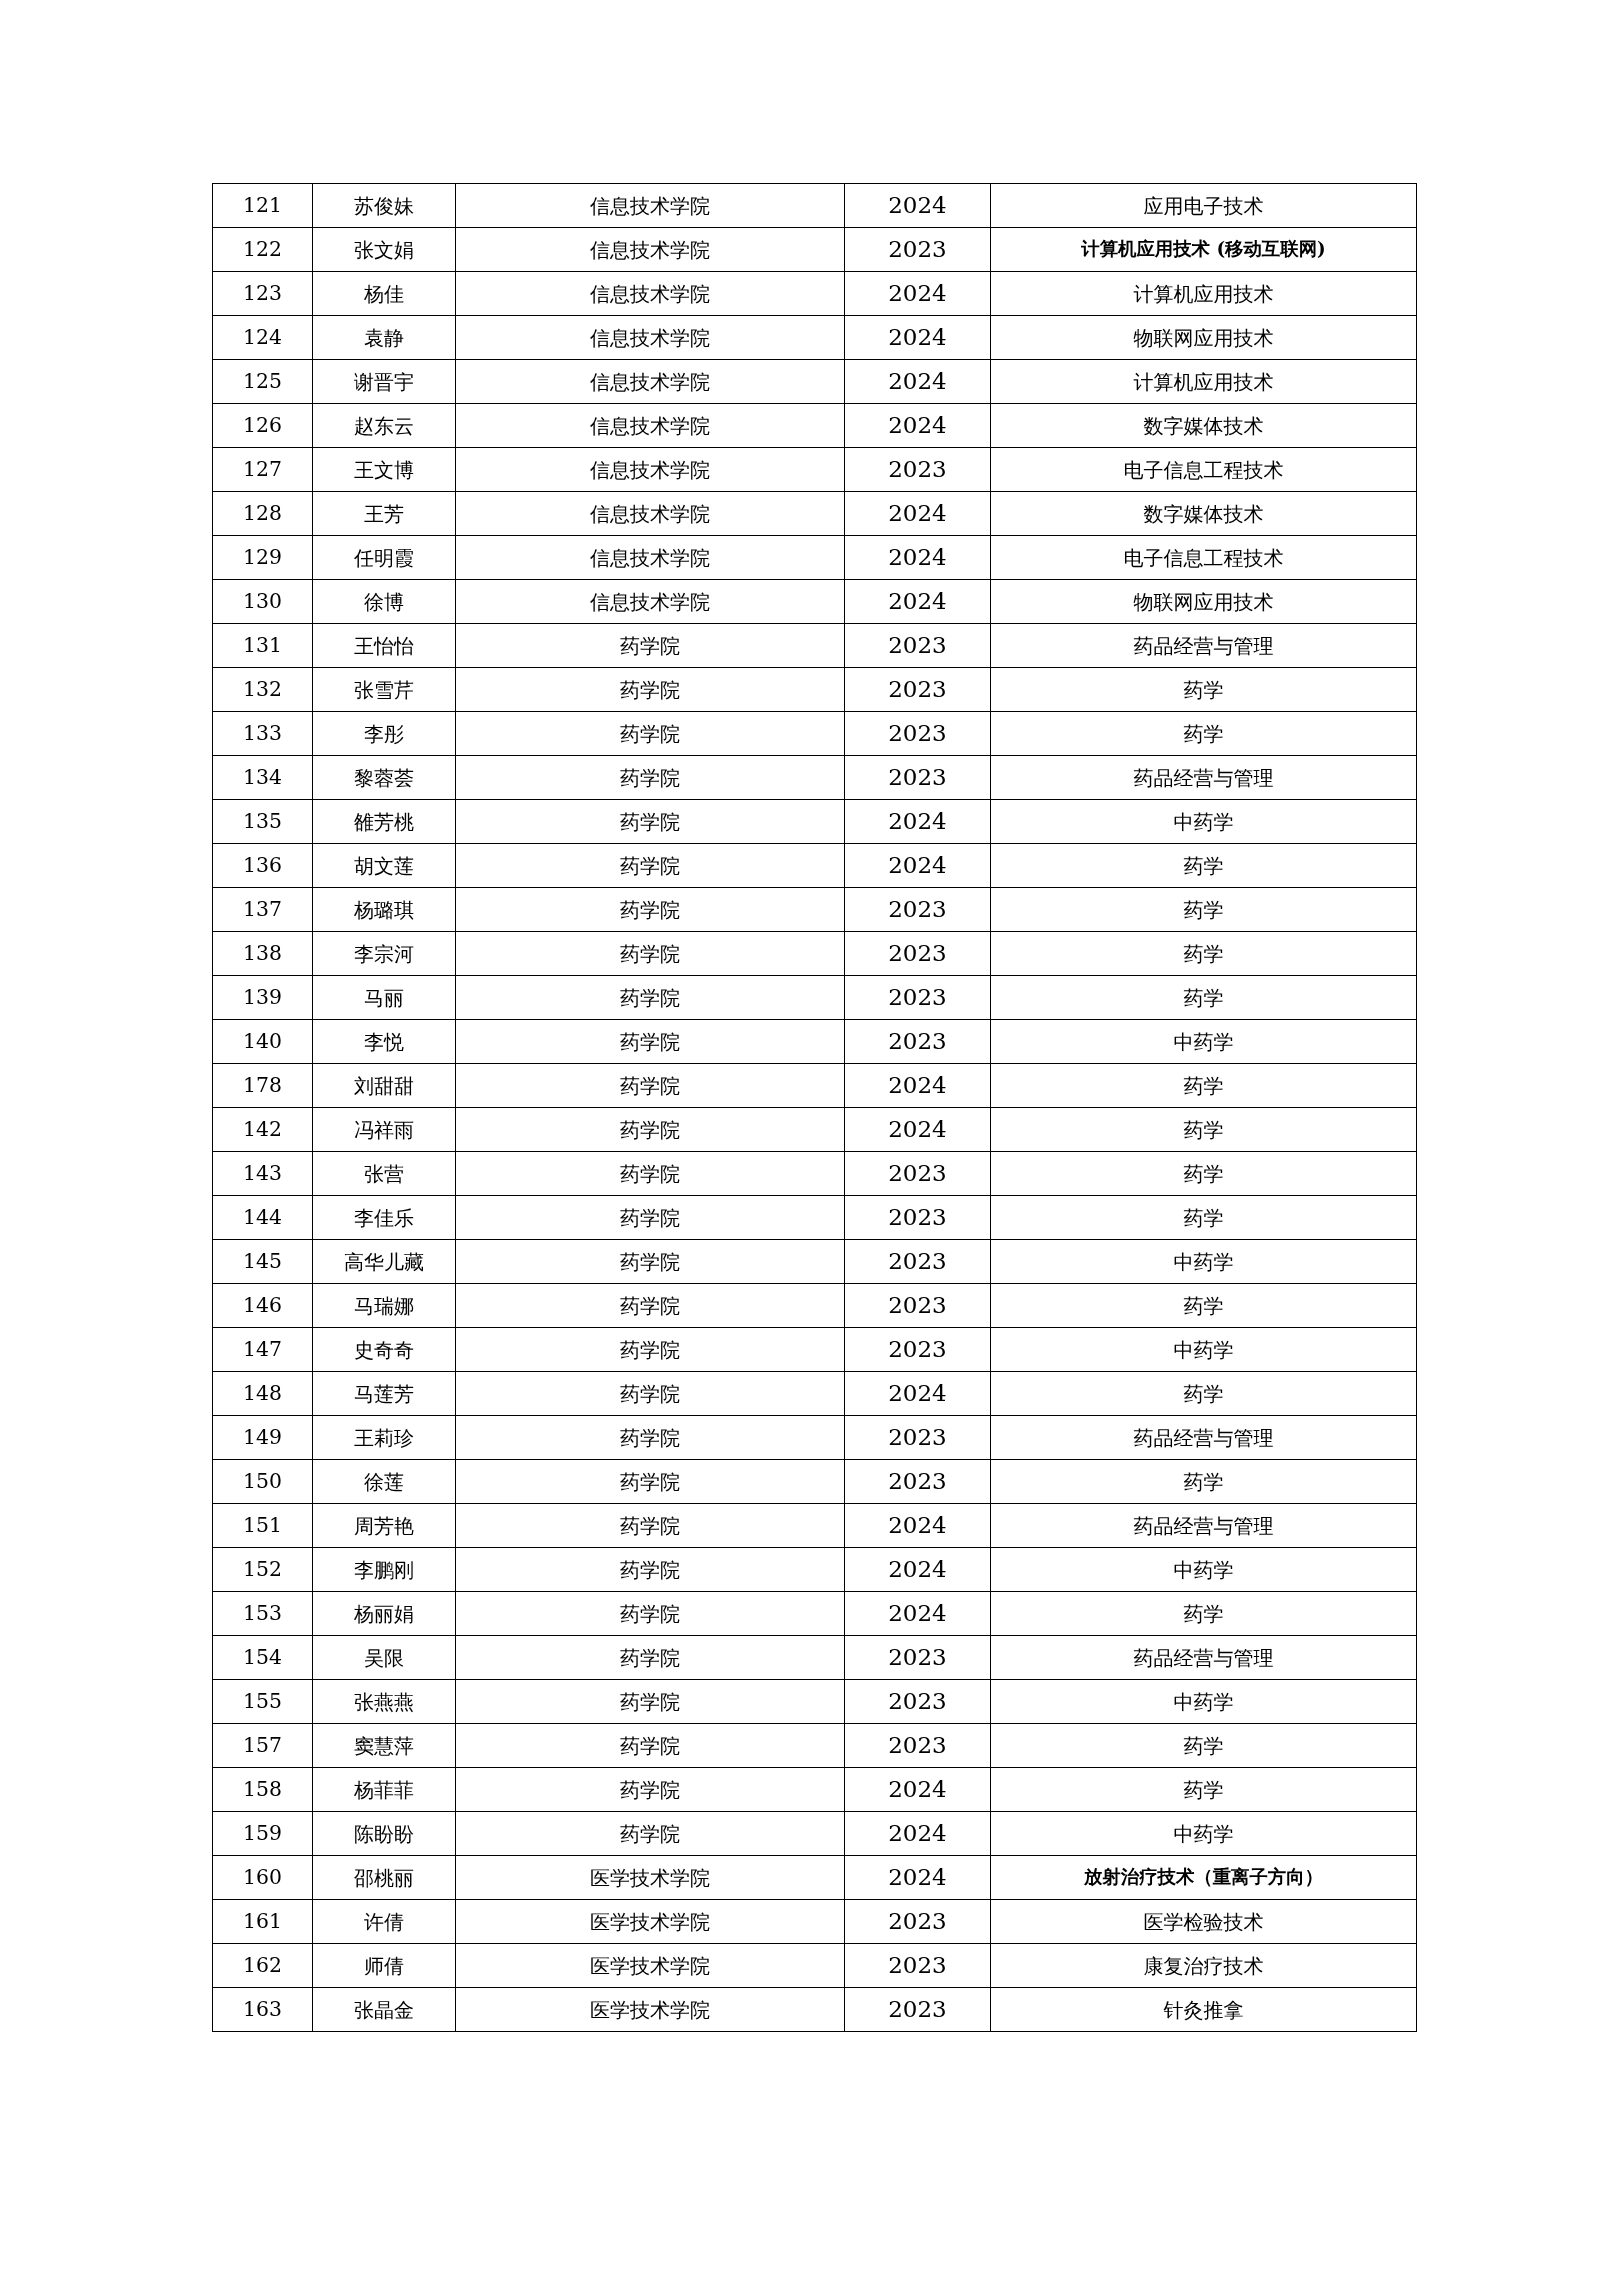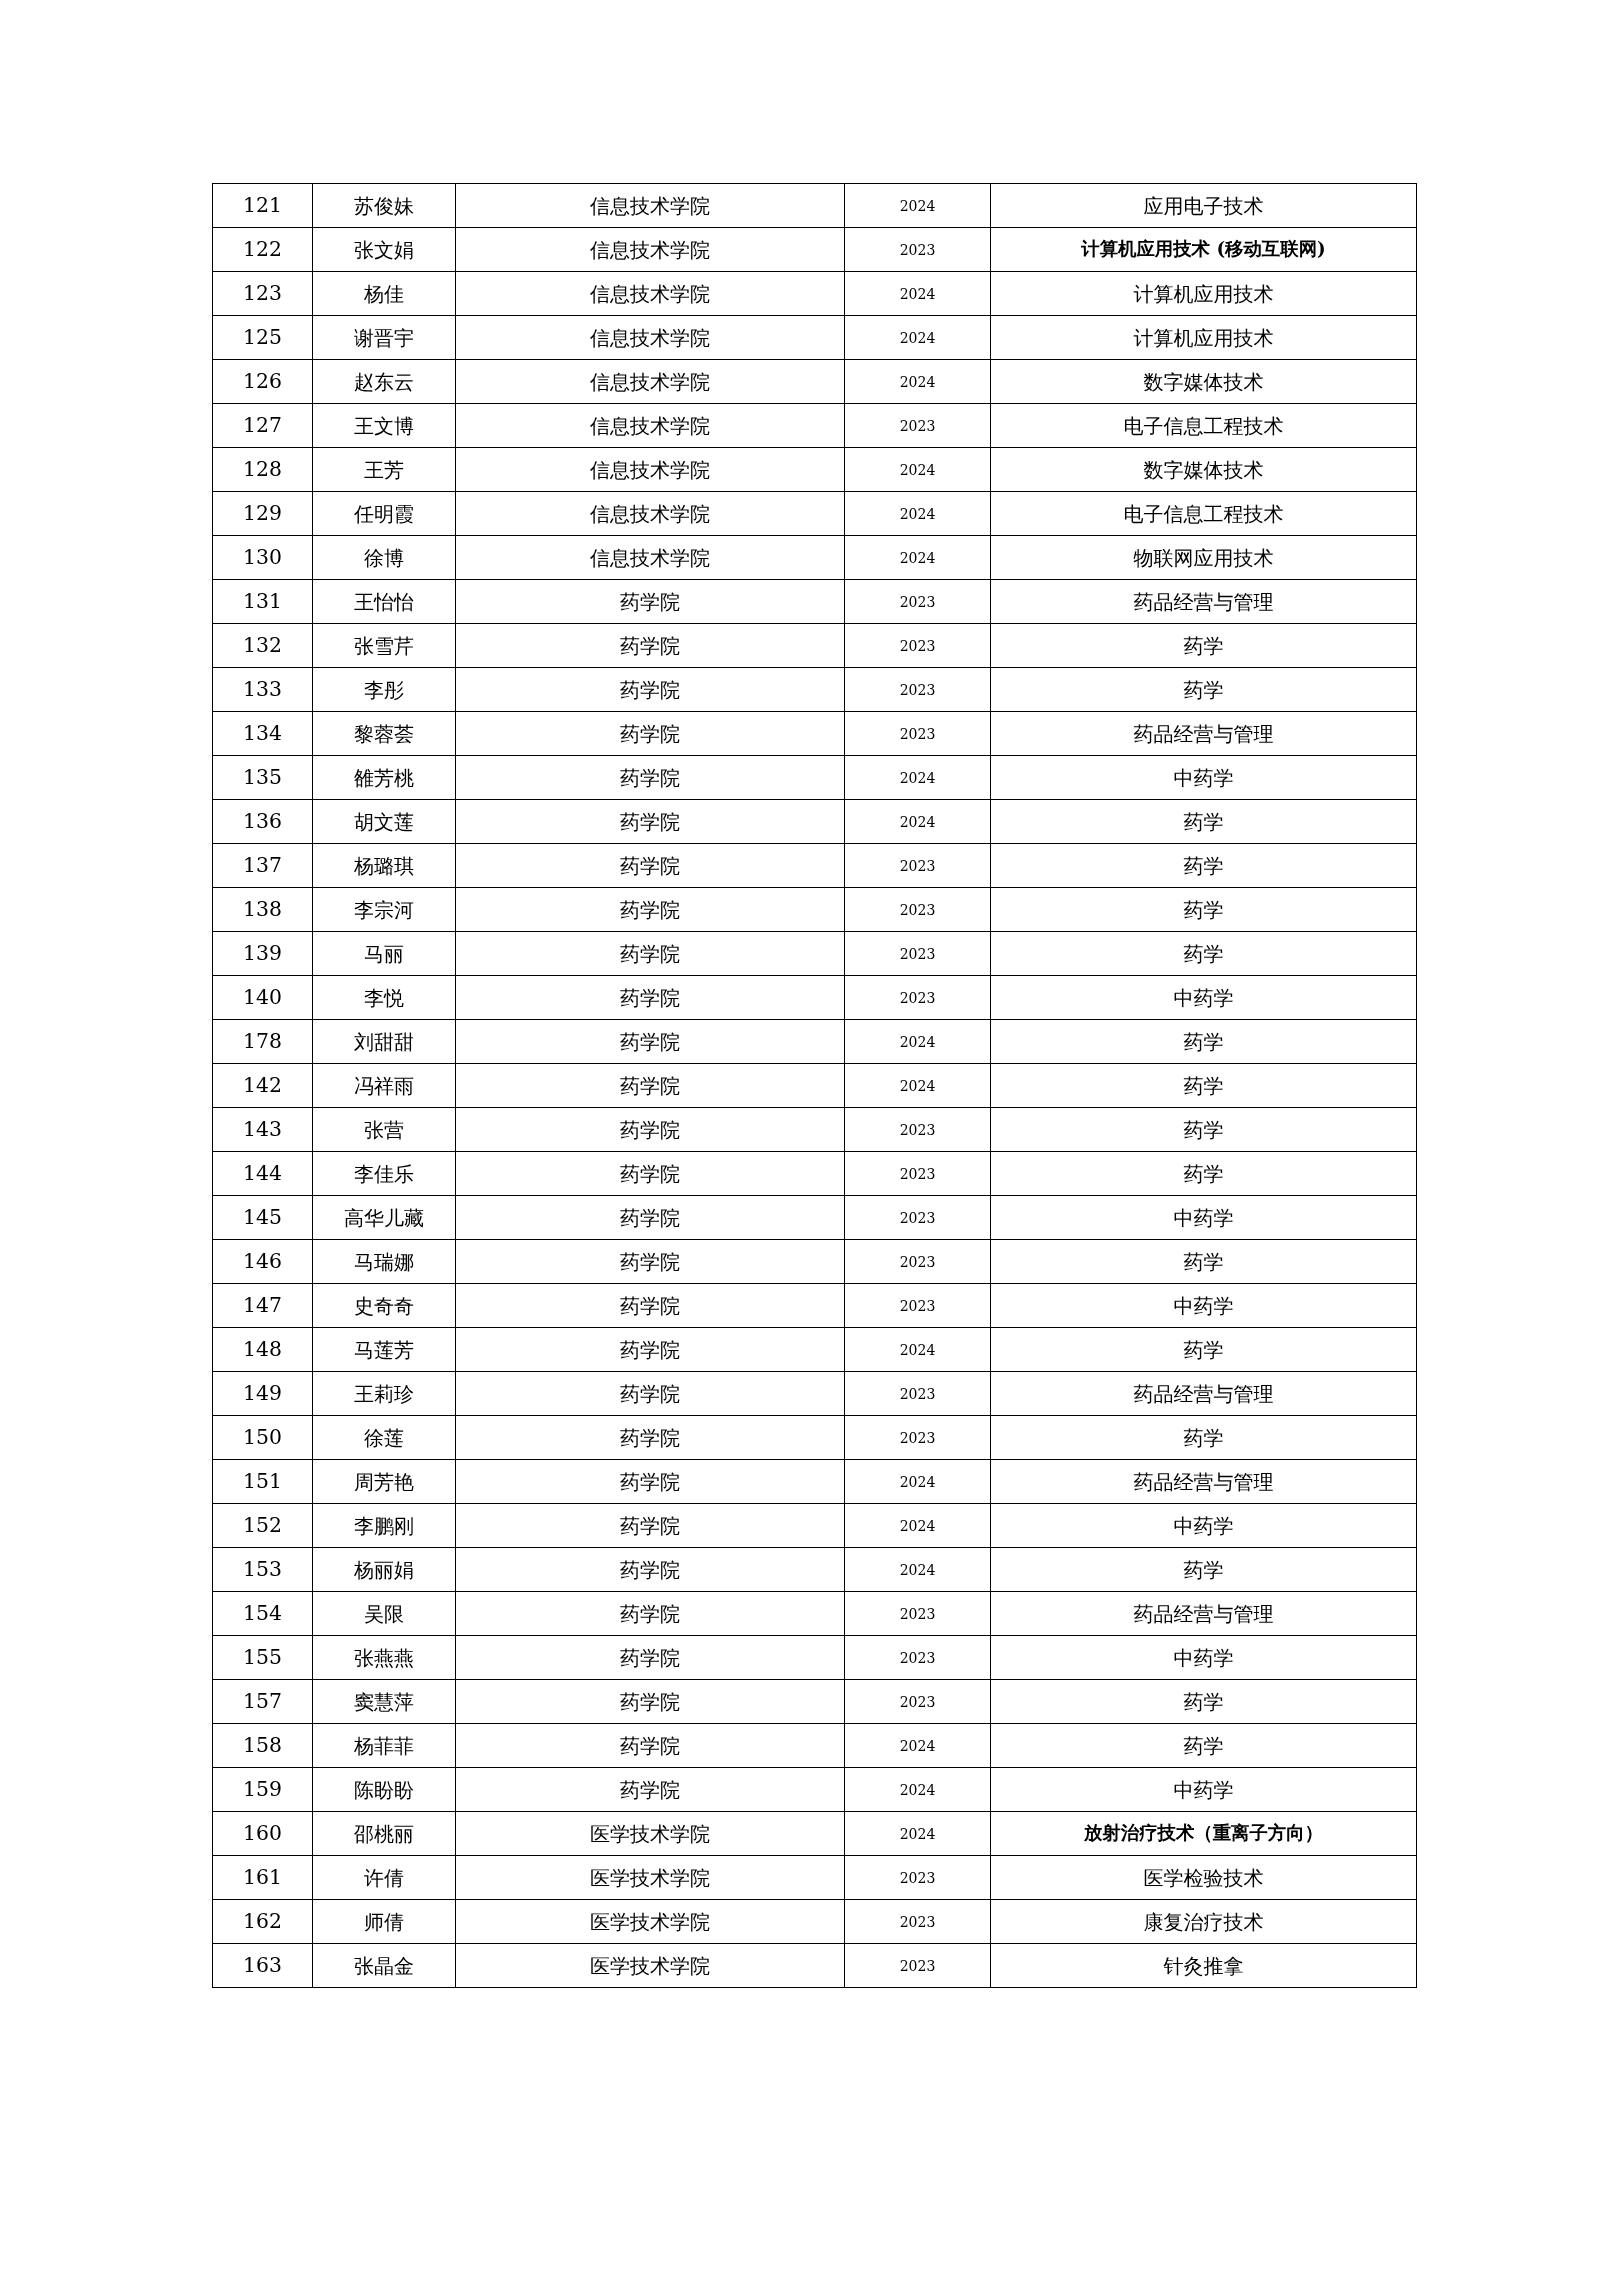--- a/index.html
+++ b/index.html
@@ -50,21 +50,21 @@
     color: #000000;
     white-space: nowrap;
     overflow: hidden;
   }
   td.num {
     font-family: "Liberation Serif", "DejaVu Serif", serif;
     font-size: 20.4px;
   }
   td.year {
     font-family: "Liberation Serif", "DejaVu Serif", serif;
-    font-size: 14px;
+    font-size: 23px;
   }
   td.major-long {
     font-size: 18.4px;
     font-weight: bold;
   }
 </style>
 </head>
 <body>
 
 <div class="page">
@@ -93,20 +93,27 @@
             <td class="maj major-long">计算机应用技术 (移动互联网)</td>
           </tr>
           <tr>
             <td class="num">123</td>
             <td class="name">杨佳</td>
             <td class="col">信息技术学院</td>
             <td class="year">2024</td>
             <td class="maj">计算机应用技术</td>
           </tr>
           <tr>
+            <td class="num">124</td>
+            <td class="name">袁静</td>
+            <td class="col">信息技术学院</td>
+            <td class="year">2024</td>
+            <td class="maj">物联网应用技术</td>
+          </tr>
+          <tr>
             <td class="num">125</td>
             <td class="name">谢晋宇</td>
             <td class="col">信息技术学院</td>
             <td class="year">2024</td>
             <td class="maj">计算机应用技术</td>
           </tr>
           <tr>
             <td class="num">126</td>
             <td class="name">赵东云</td>
             <td class="col">信息技术学院</td>

